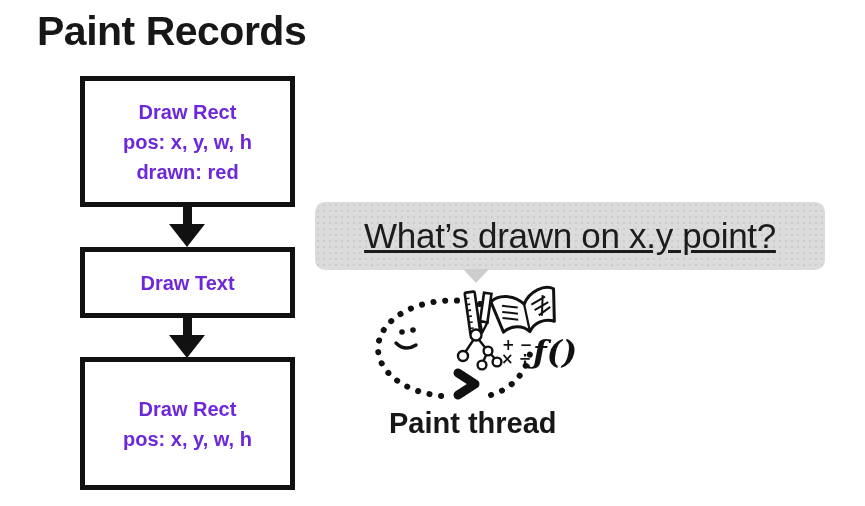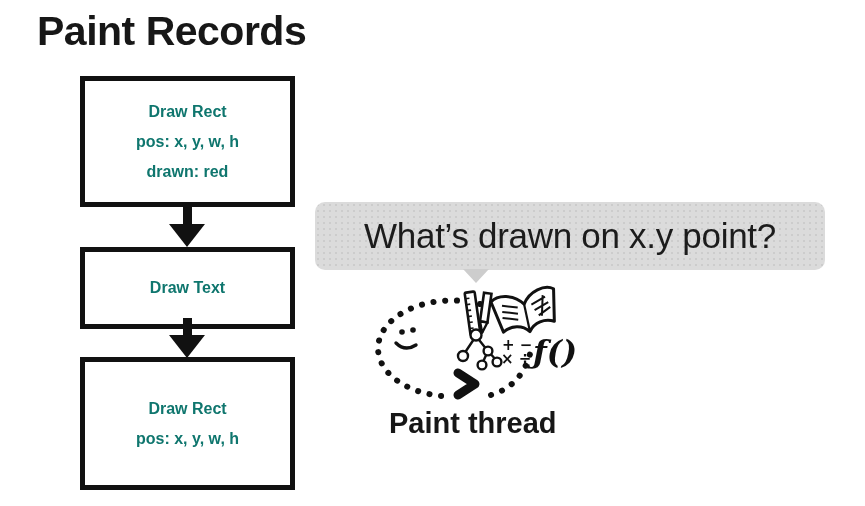--- a/index.html
+++ b/index.html
@@ -28,27 +28,27 @@
     width: 215px;
     background: #ffffff;
     border: 5px solid #111111;
     display: flex;
     flex-direction: column;
     align-items: center;
     justify-content: center;
     text-align: center;
   }
   .flow-box .line {
-    font-size: 16px;
+    font-size: 20px;
     font-weight: bold;
     line-height: 30px;
-    color: #0f766e;
+    color: #6d28d9;
   }
   .box-1 { top: 76px;  height: 131px; }
-  .box-2 { top: 247px; height: 82px; }
+  .box-2 { top: 247px; height: 71px; }
   .box-3 { top: 357px; height: 133px; }
   .flow-arrow {
     position: absolute;
     left: 169px;
     width: 37px;
     height: 40px;
   }
   .arrow-1 { top: 207px; }
   .arrow-2 { top: 318px; }
   .flow-arrow .shaft {
@@ -81,20 +81,21 @@
     border-radius: 10px;
     display: flex;
     align-items: center;
     justify-content: center;
   }
   .speech-bubble .bubble-text {
     font-size: 35px;
     font-weight: 400;
     color: #1c1c1c;
     letter-spacing: -0.3px;
+    text-decoration: underline;
   }
   .bubble-tail {
     position: absolute;
     left: 463px;
     top: 269px;
     width: 0;
     height: 0;
     border-left: 13px solid transparent;
     border-right: 13px solid transparent;
     border-top: 14px solid #cdcdcd;

